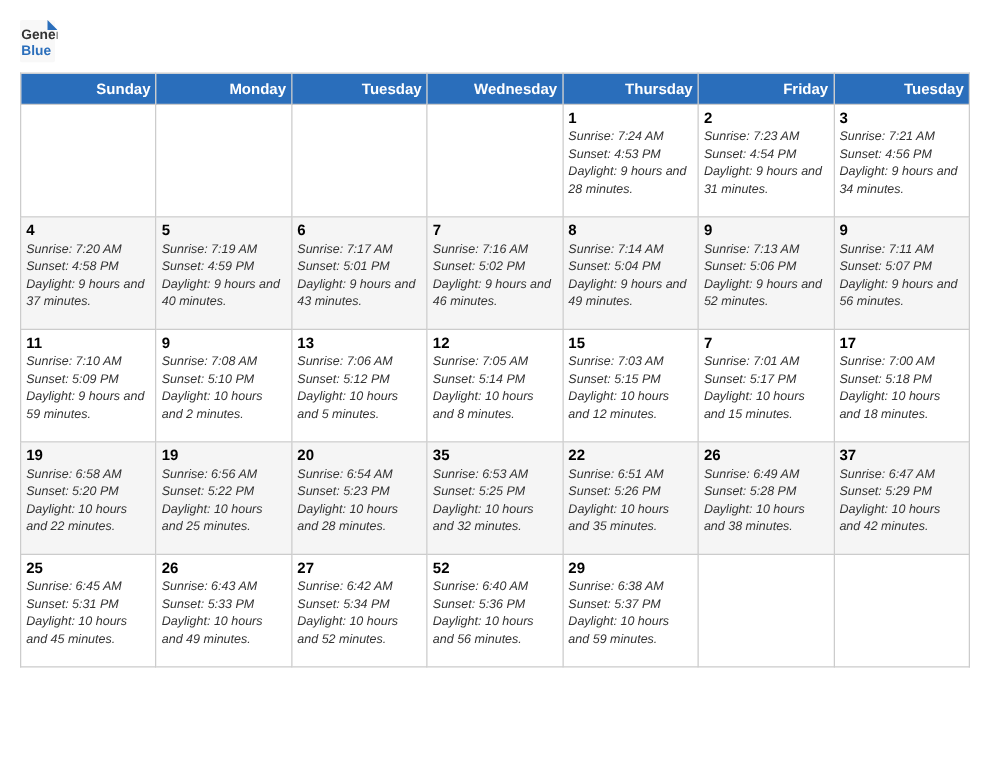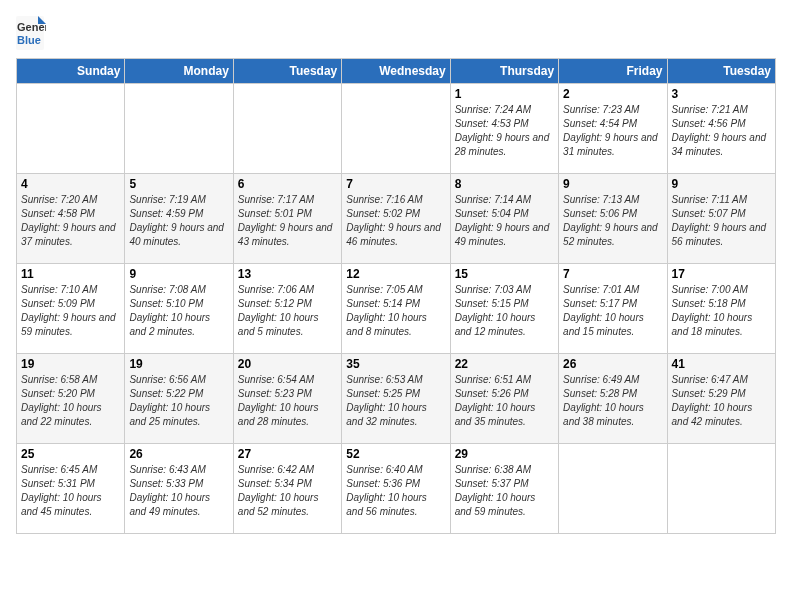--- a/index.html
+++ b/index.html
@@ -206,21 +206,21 @@
         </td>
         <td>
           <span class="day-number">22</span>
           <div class="day-info">Sunrise: 6:51 AM<br>Sunset: 5:26 PM<br>Daylight: 10 hours and 35 minutes.</div>
         </td>
         <td>
           <span class="day-number">26</span>
           <div class="day-info">Sunrise: 6:49 AM<br>Sunset: 5:28 PM<br>Daylight: 10 hours and 38 minutes.</div>
         </td>
         <td>
-          <span class="day-number">41</span>
+          <span class="day-number">37</span>
           <div class="day-info">Sunrise: 6:47 AM<br>Sunset: 5:29 PM<br>Daylight: 10 hours and 42 minutes.</div>
         </td>
       </tr>
       <tr>
         <td>
           <span class="day-number">25</span>
           <div class="day-info">Sunrise: 6:45 AM<br>Sunset: 5:31 PM<br>Daylight: 10 hours and 45 minutes.</div>
         </td>
         <td>
           <span class="day-number">26</span>

